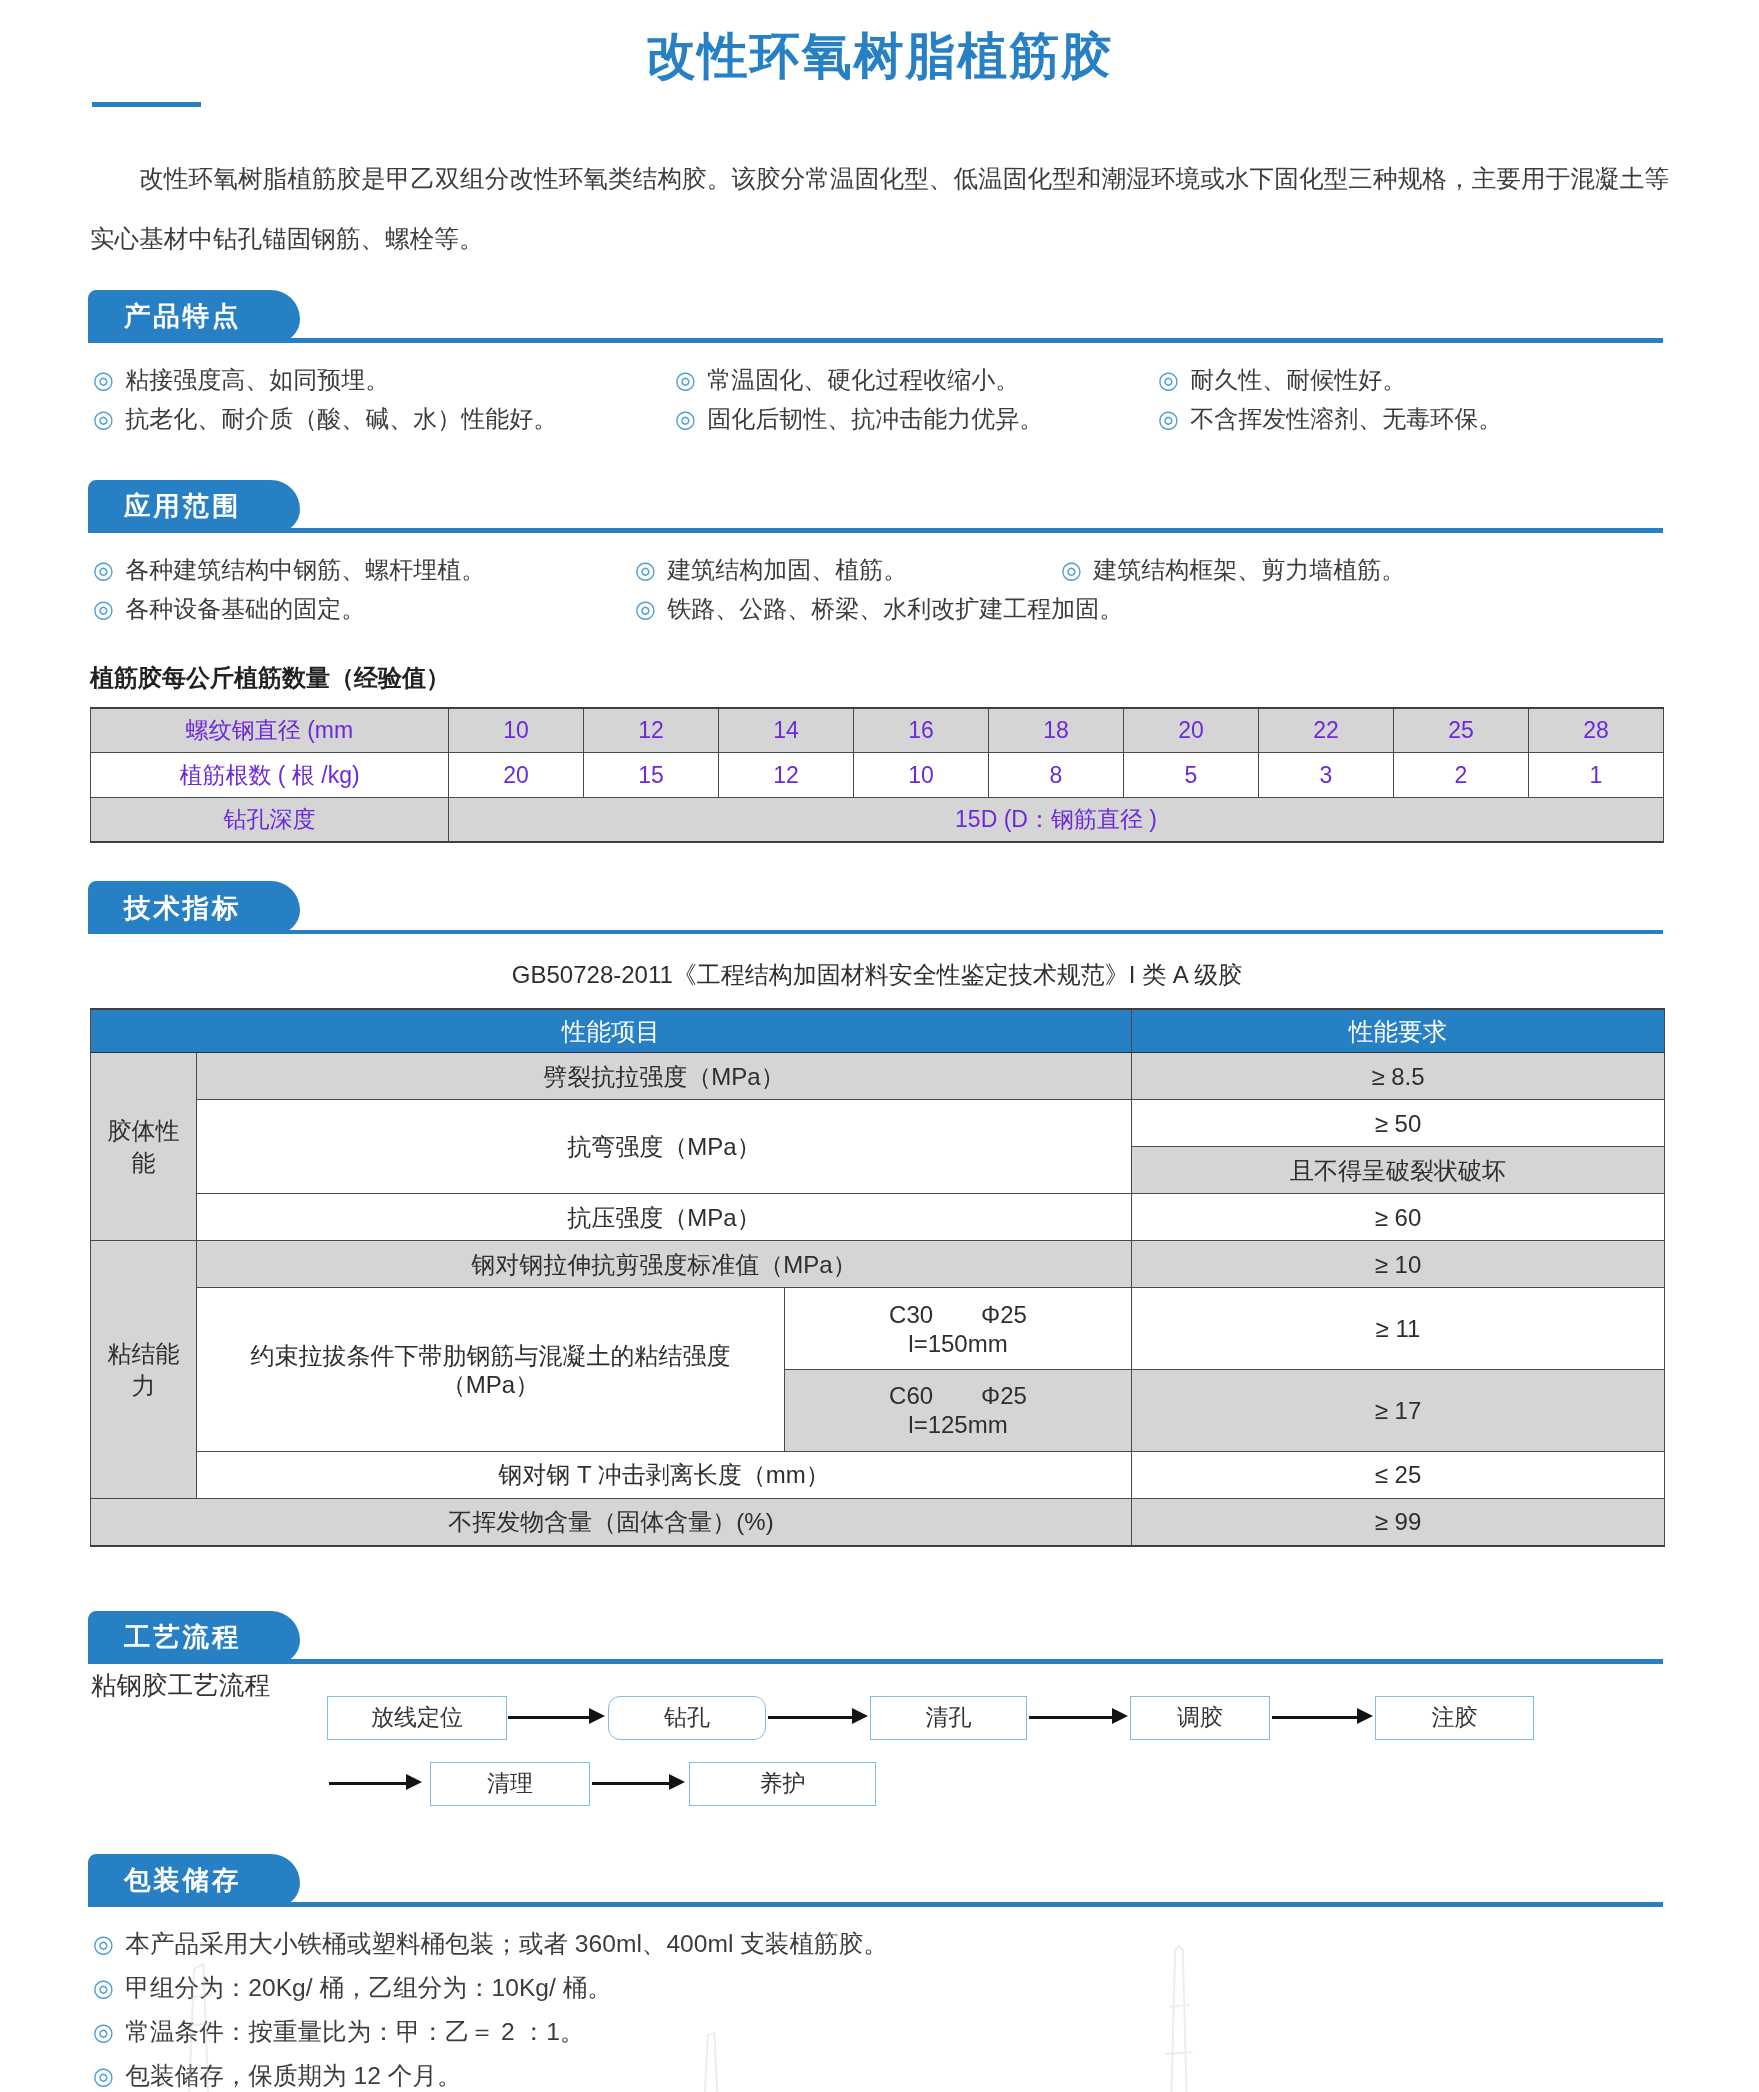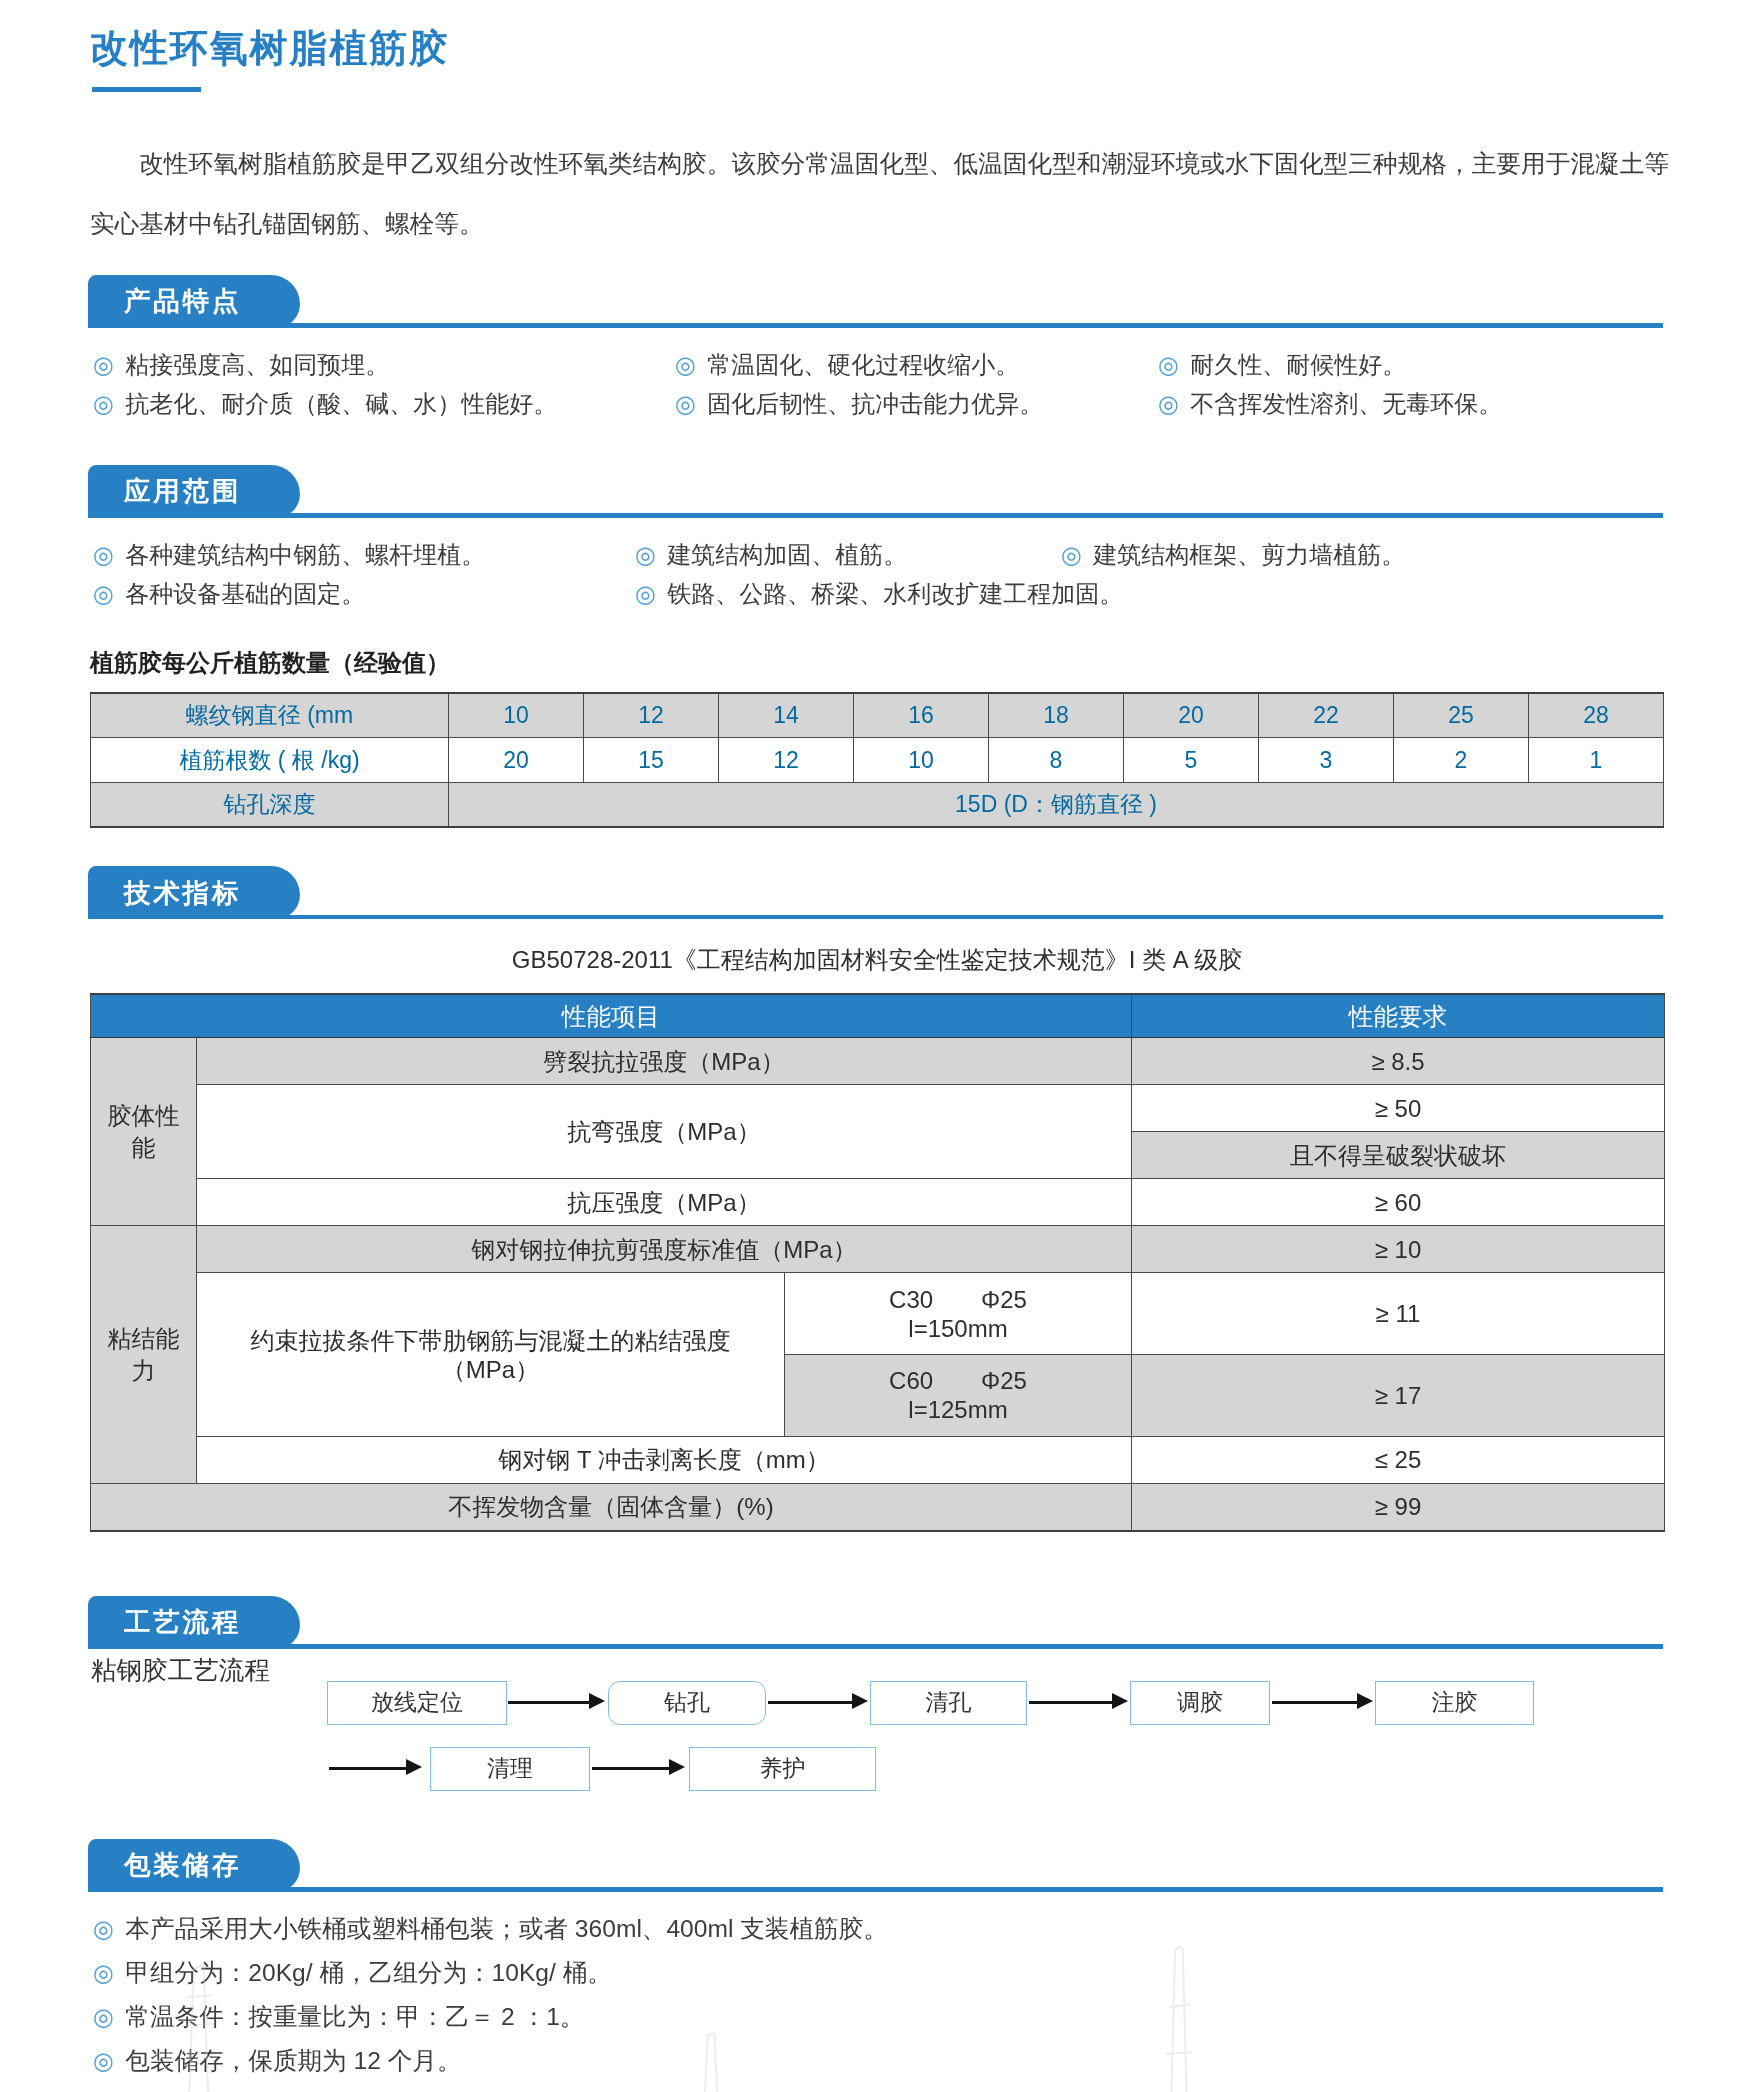--- a/index.html
+++ b/index.html
@@ -8,22 +8,22 @@
     width:1759px;height:2092px;
     box-sizing:border-box;
     background:#ffffff;
     overflow:hidden;
     font-family:"Liberation Sans","DejaVu Sans",sans-serif;
     color:#3c3c3c;
   }
   
   .title{
     margin:24.6px 90px 0 90px;
-    font-size:38px;font-weight:bold;color:#2880C4;
-    letter-spacing:1.9px;line-height:1.25;
+    font-size:50px;font-weight:bold;color:#2880C4;
+    letter-spacing:1.9px;line-height:1.25;text-align:center;
   }
   .title-dash{
     margin:15px 0 0 92px;width:109px;height:4.7px;background:#2880C4;
   }
   .intro{
     margin:42px 90px 0 90px;
     font-size:24.6px;line-height:60px;color:#3c3c3c;
     text-indent:2em;text-align:justify;
   }
   
@@ -49,21 +49,21 @@
   .bullet-item{line-height:39px;white-space:nowrap;}
   .bdot{color:#4E9FD8;margin-right:11.4px;font-size:24px;}
   
   .storage-list{margin:15px 90px 0 93px;font-size:24.6px;}
   .storage-list .bullet-item{line-height:44px;}
   
   .table-title{margin:34px 90px 0 90px;font-size:24px;font-weight:bold;color:#222;}
   table{border-collapse:collapse;table-layout:fixed;}
   .rebar-table{
     margin:13.2px 90px 0 90px;width:1574px;
-    font-size:23px;color:#0369a1;
+    font-size:23px;color:#6d28d9;
     border-top:2.8px solid #3f3f3f;border-bottom:2.8px solid #3f3f3f;
   }
   .rebar-table td{
     border:0.9px solid #4a4a4a;text-align:center;padding:8.5px 5.7px;line-height:26.5px;
   }
   .rebar-table .gray{background:#D5D5D5;}
   .rebar-table col.lab{width:358px;}
   
   .spec-caption{margin:24.6px 90px 0 90px;width:1574px;text-align:center;font-size:24px;color:#2e2e2e;}
   .spec-table{

